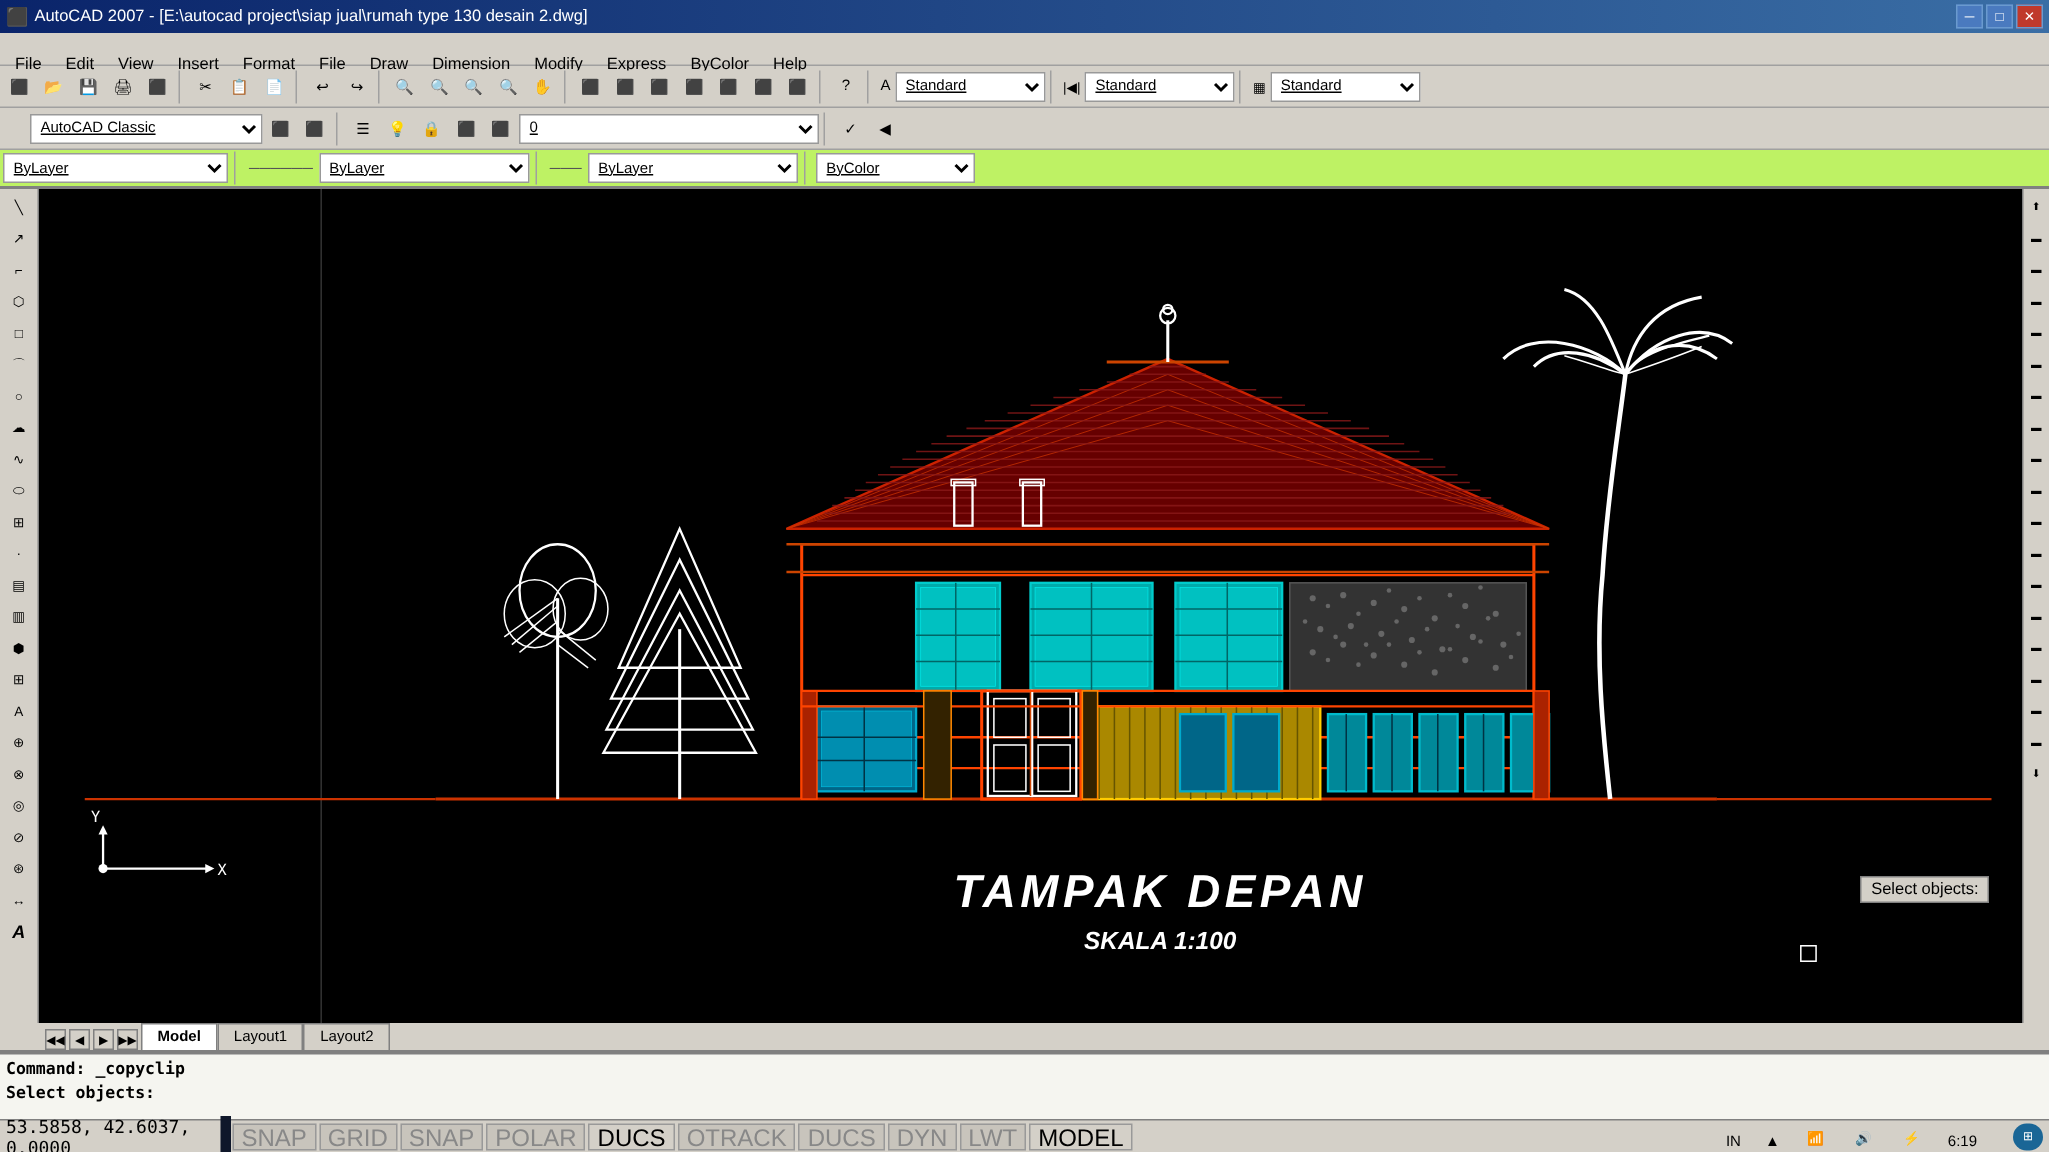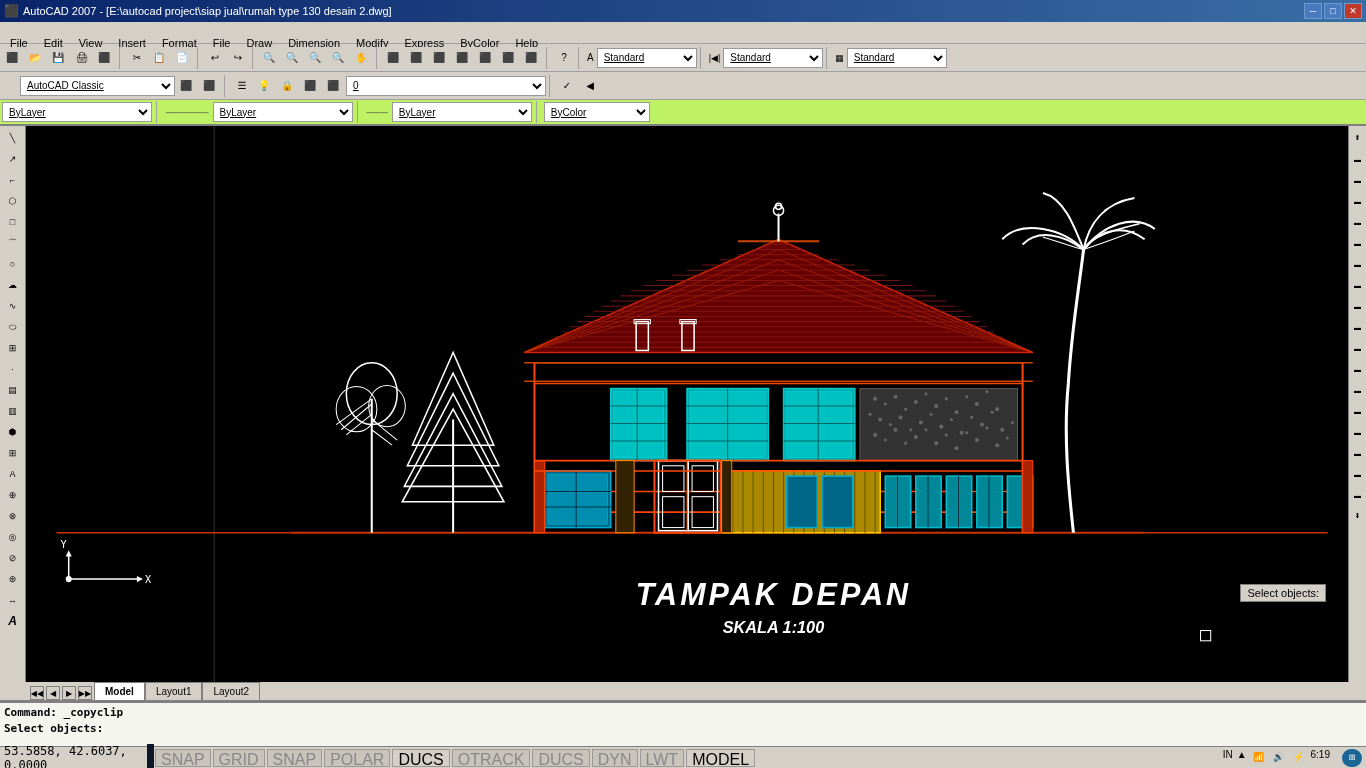--- a/index.html
+++ b/index.html
@@ -223,22 +223,22 @@
       background: #d4d0c8;
       font-size: 16px;
       cursor: pointer;
       height: 18px;
       margin: 16px 1px;
     }
     .status-btn.off { color: #888; background: #c8c4bc; }
     #statusbar-right {
       margin-left: auto;
       display: flex;
-      align-items: flex-start;
-      gap: 4px;
+      align-items: flex-end;
+      gap: 16px;
       padding: 0 4px;
     }
     .sys-tray-icon {
       width: 16px; height: 16px;
       display: flex; align-items: center; justify-content: center;
       font-size: 9px;
     }
 
     
     #house-svg {

